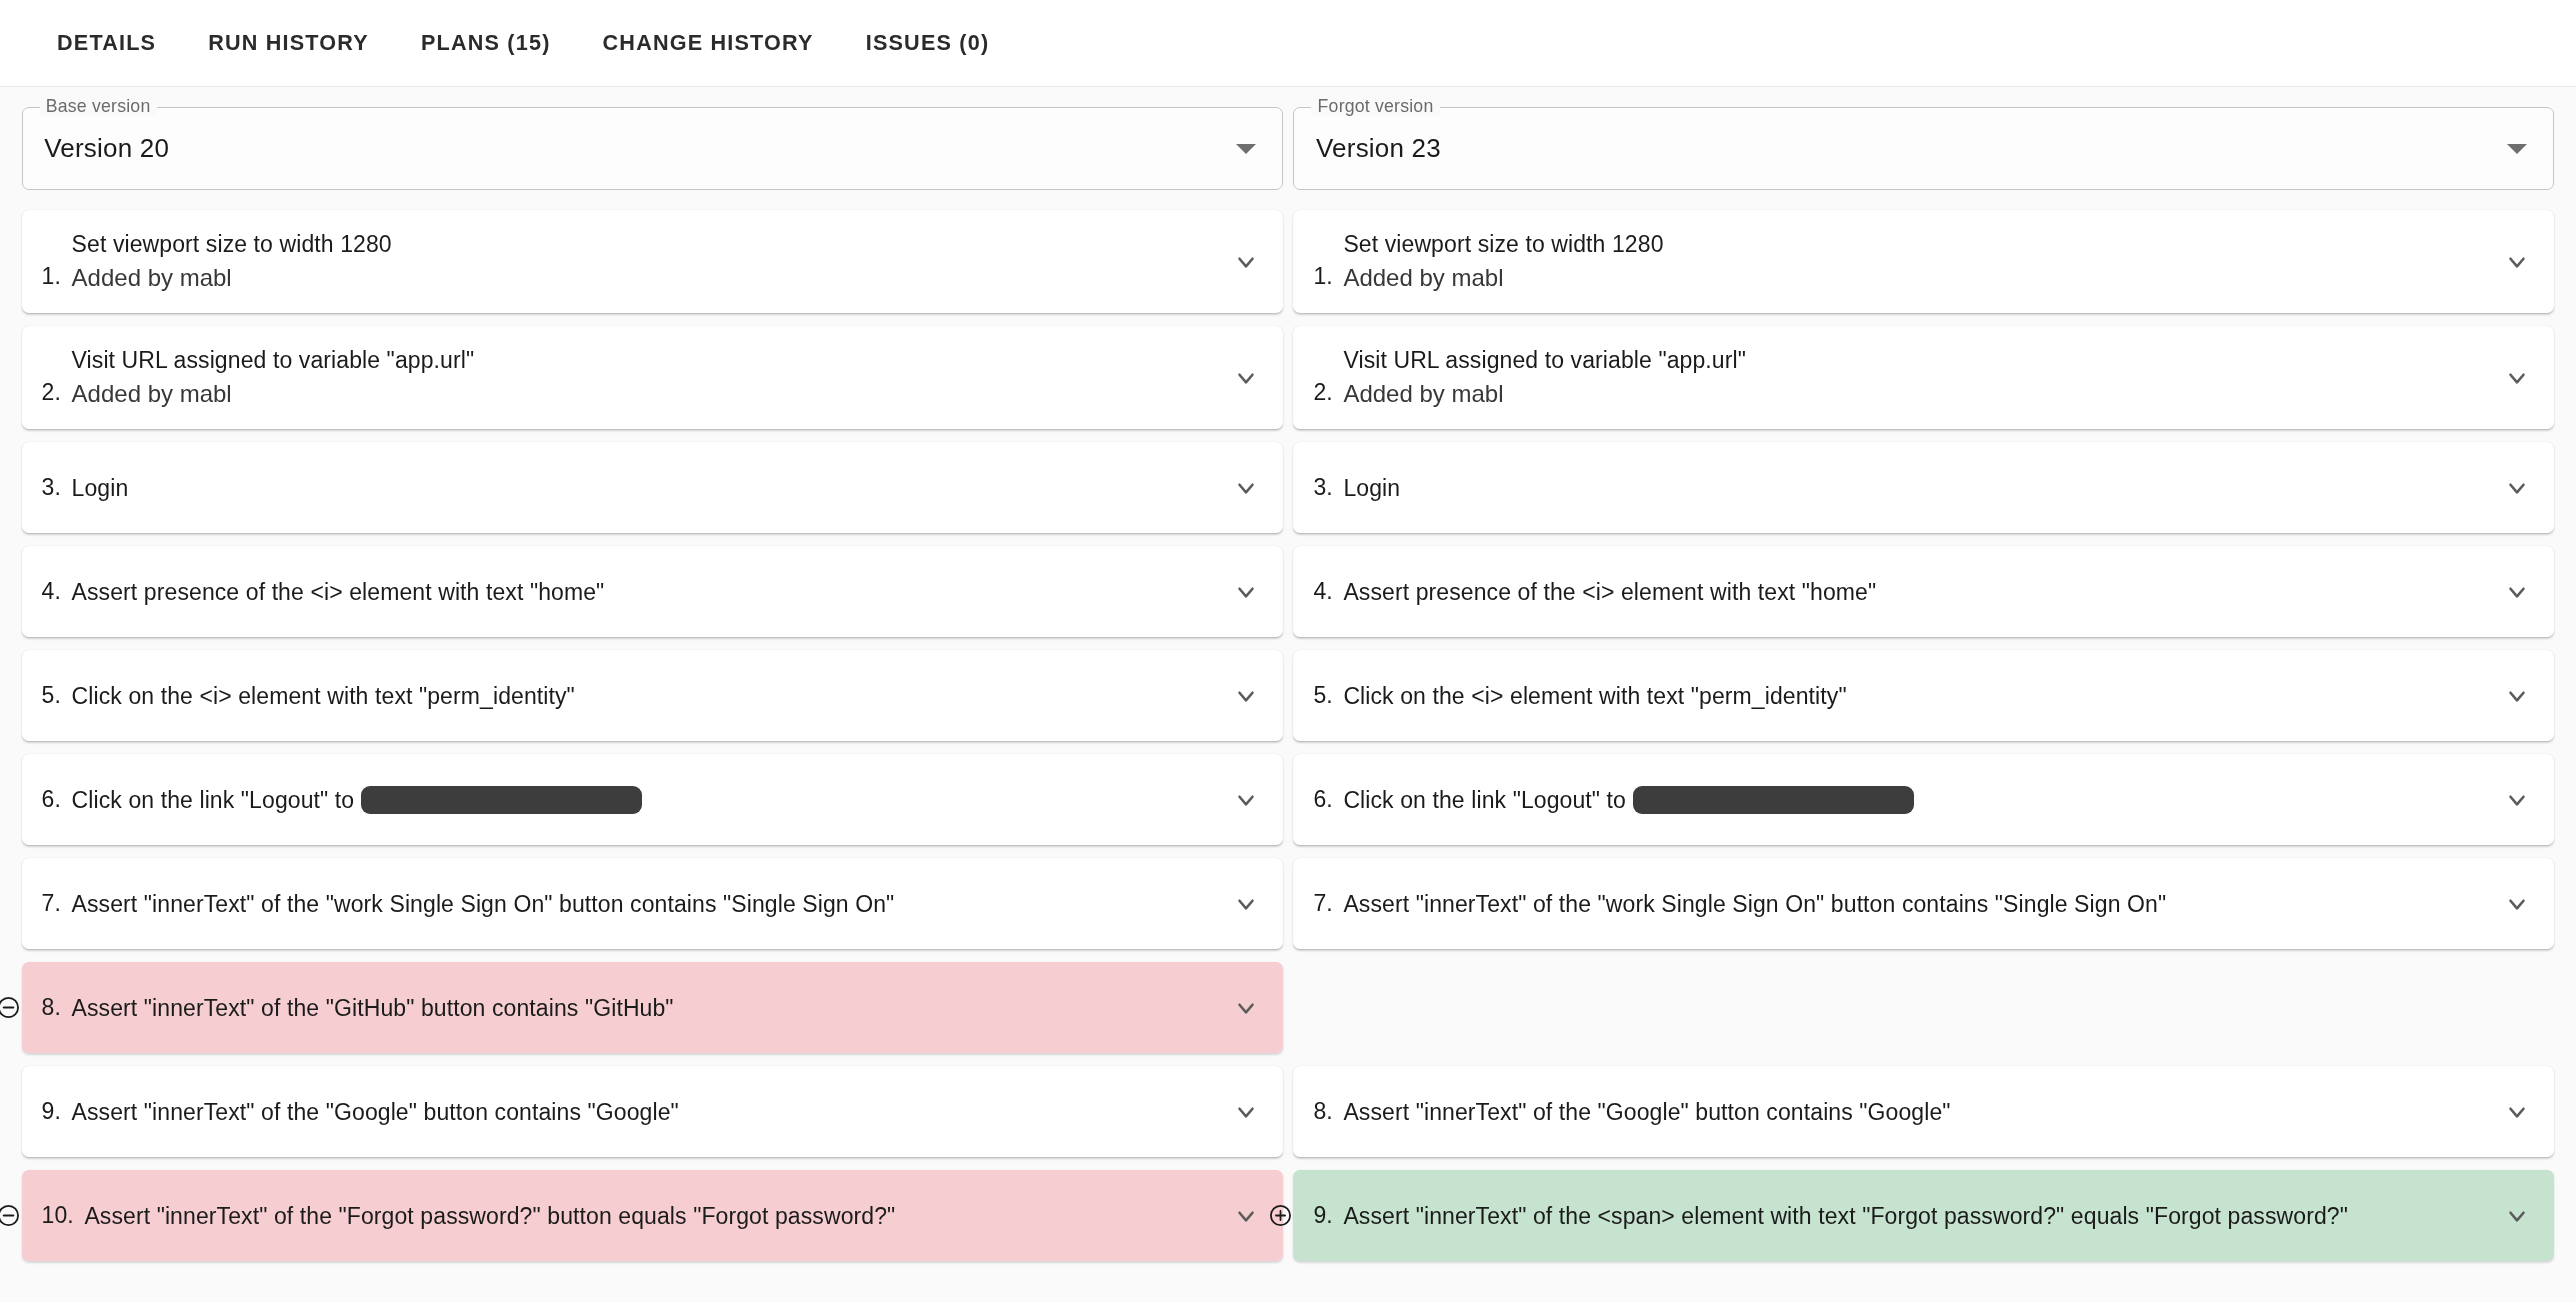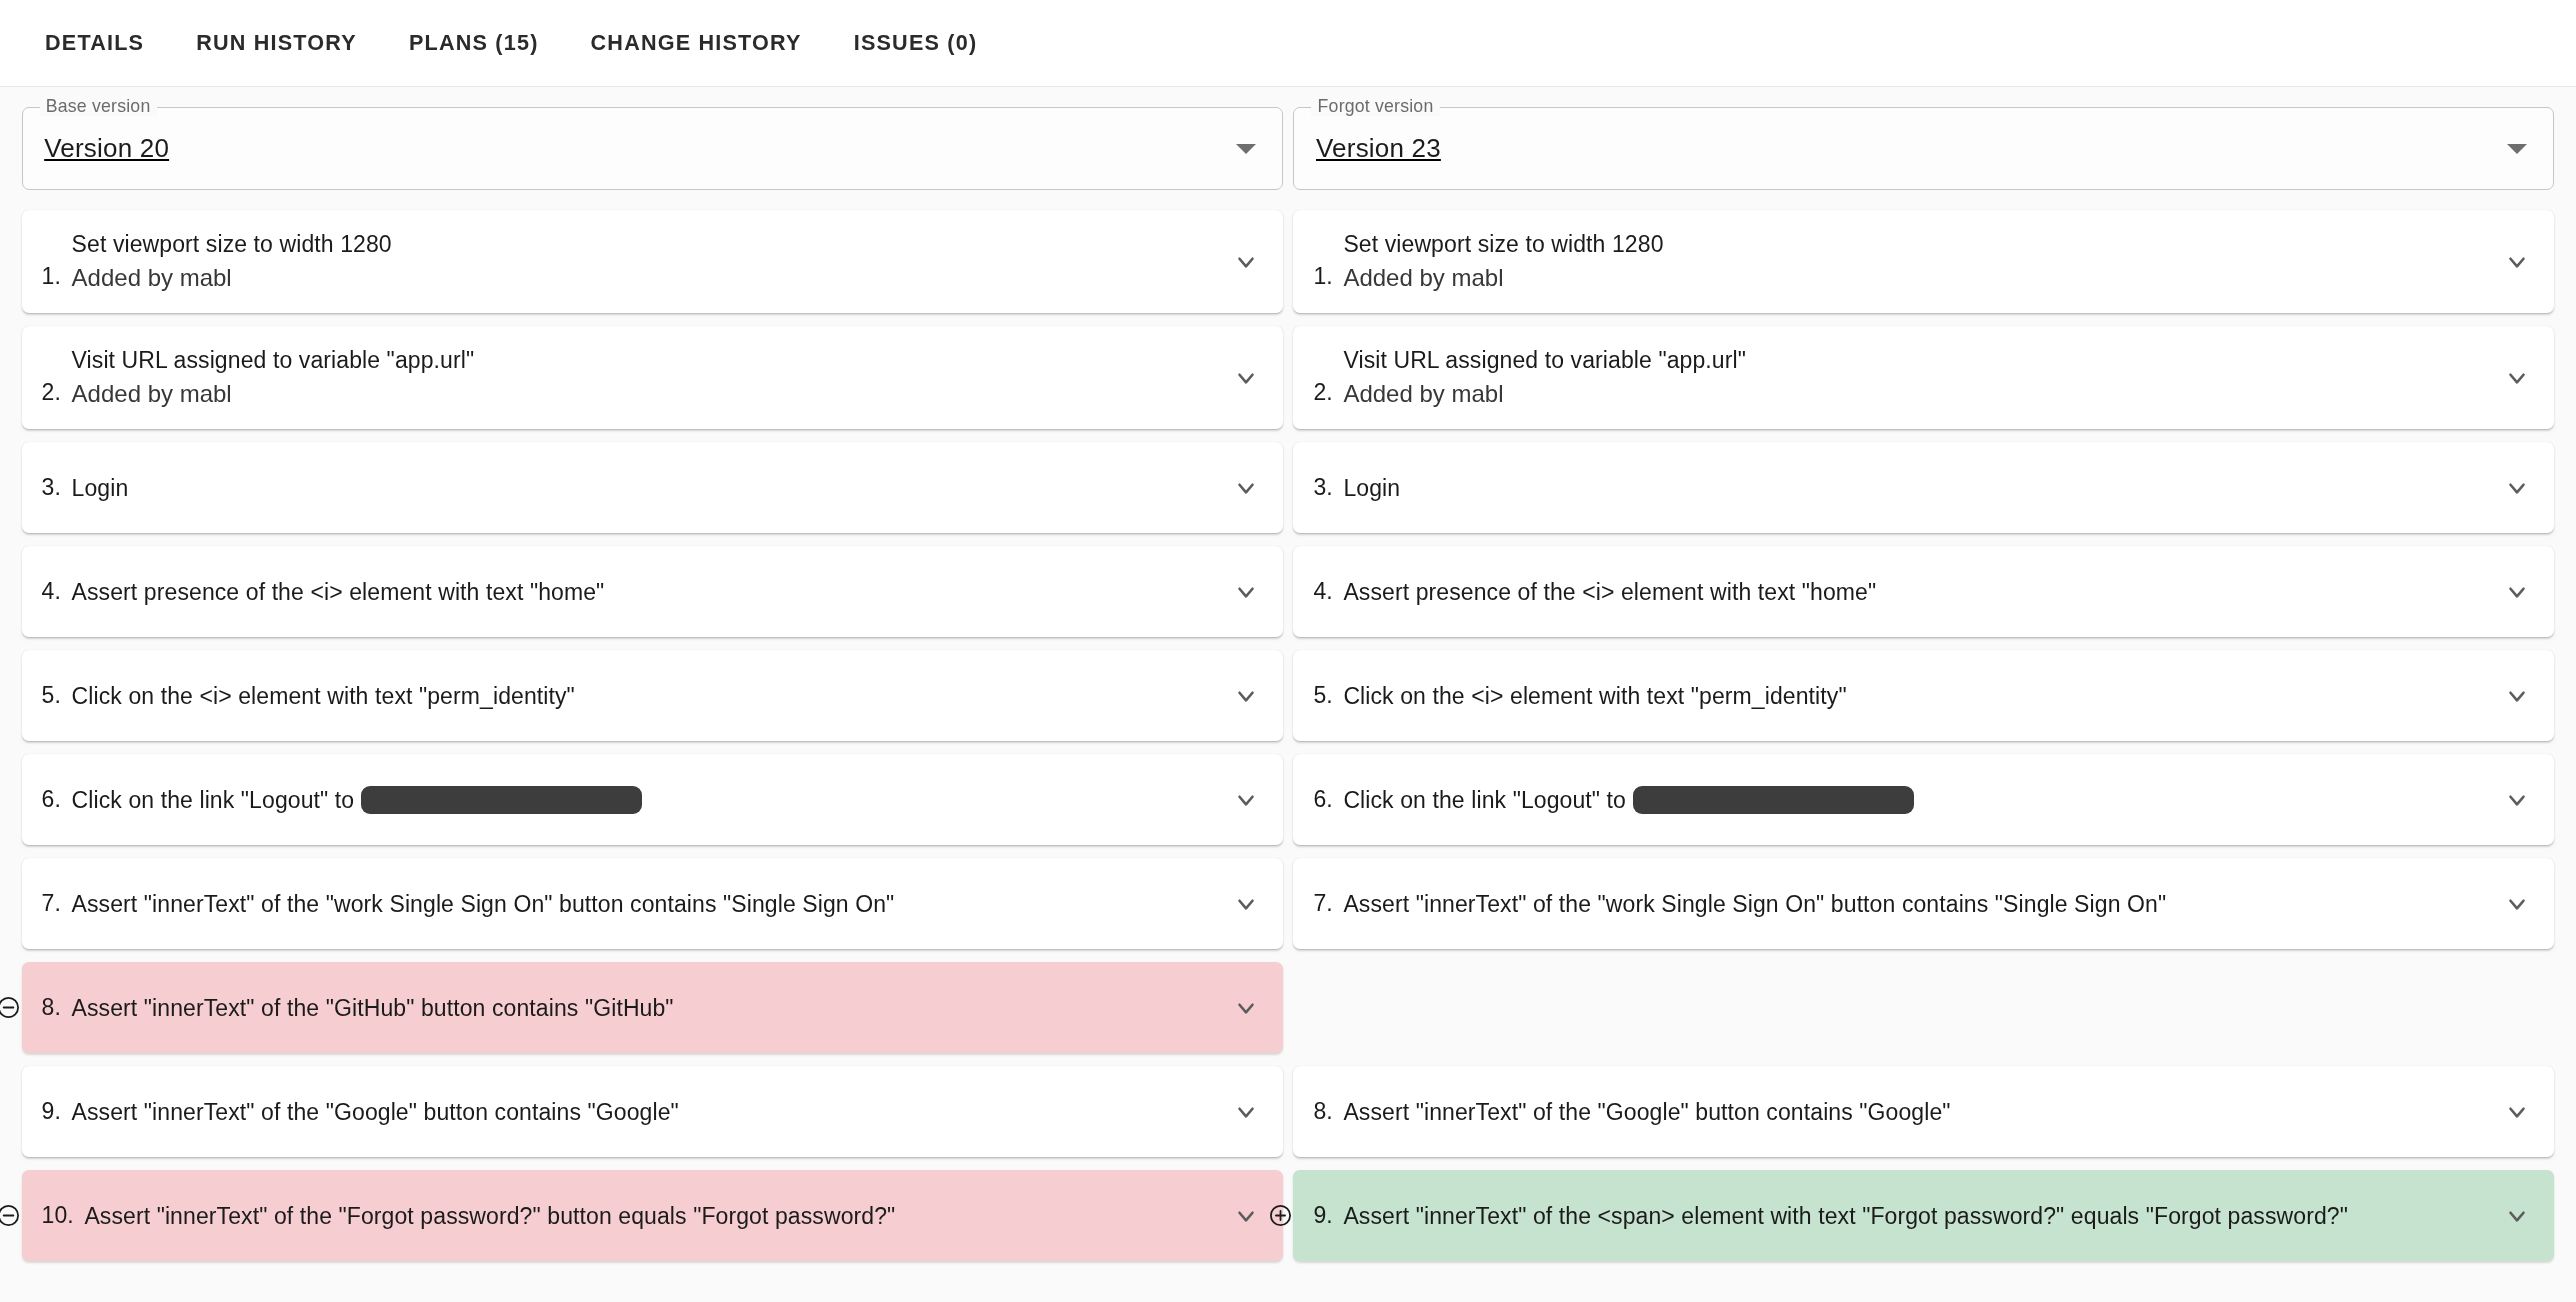--- a/index.html
+++ b/index.html
@@ -11,21 +11,21 @@
     overflow: hidden;
   }
 
   
   .tabbar {
     height: 87px;
     background: #ffffff;
     border-bottom: 1.5px solid #e8e8e8;
     display: flex;
     align-items: stretch;
-    padding-left: 19px;
+    padding-left: 31px;
     position: relative;
   }
   .tab {
     display: flex;
     align-items: center;
     padding: 0 26px;
     font-size: 21.6px;
     font-weight: 600;
     letter-spacing: 1.2px;
     color: #2b2b2b;
@@ -53,21 +53,20 @@
   .field {
     position: relative;
     flex: 1 1 0;
     height: 83px;
     background: #fdfdfd;
     border: 1.5px solid #c6c6c6;
     border-radius: 7px;
     display: flex;
     align-items: center;
     cursor: pointer;
-    text-decoration: underline;
   }
   .field-legend {
     position: absolute;
     top: -10px;
     left: 17px;
     padding: 0 6.2px;
     background: #fafafa;
     font-size: 17.7px;
     color: #6b6b6b;
     line-height: 1;

